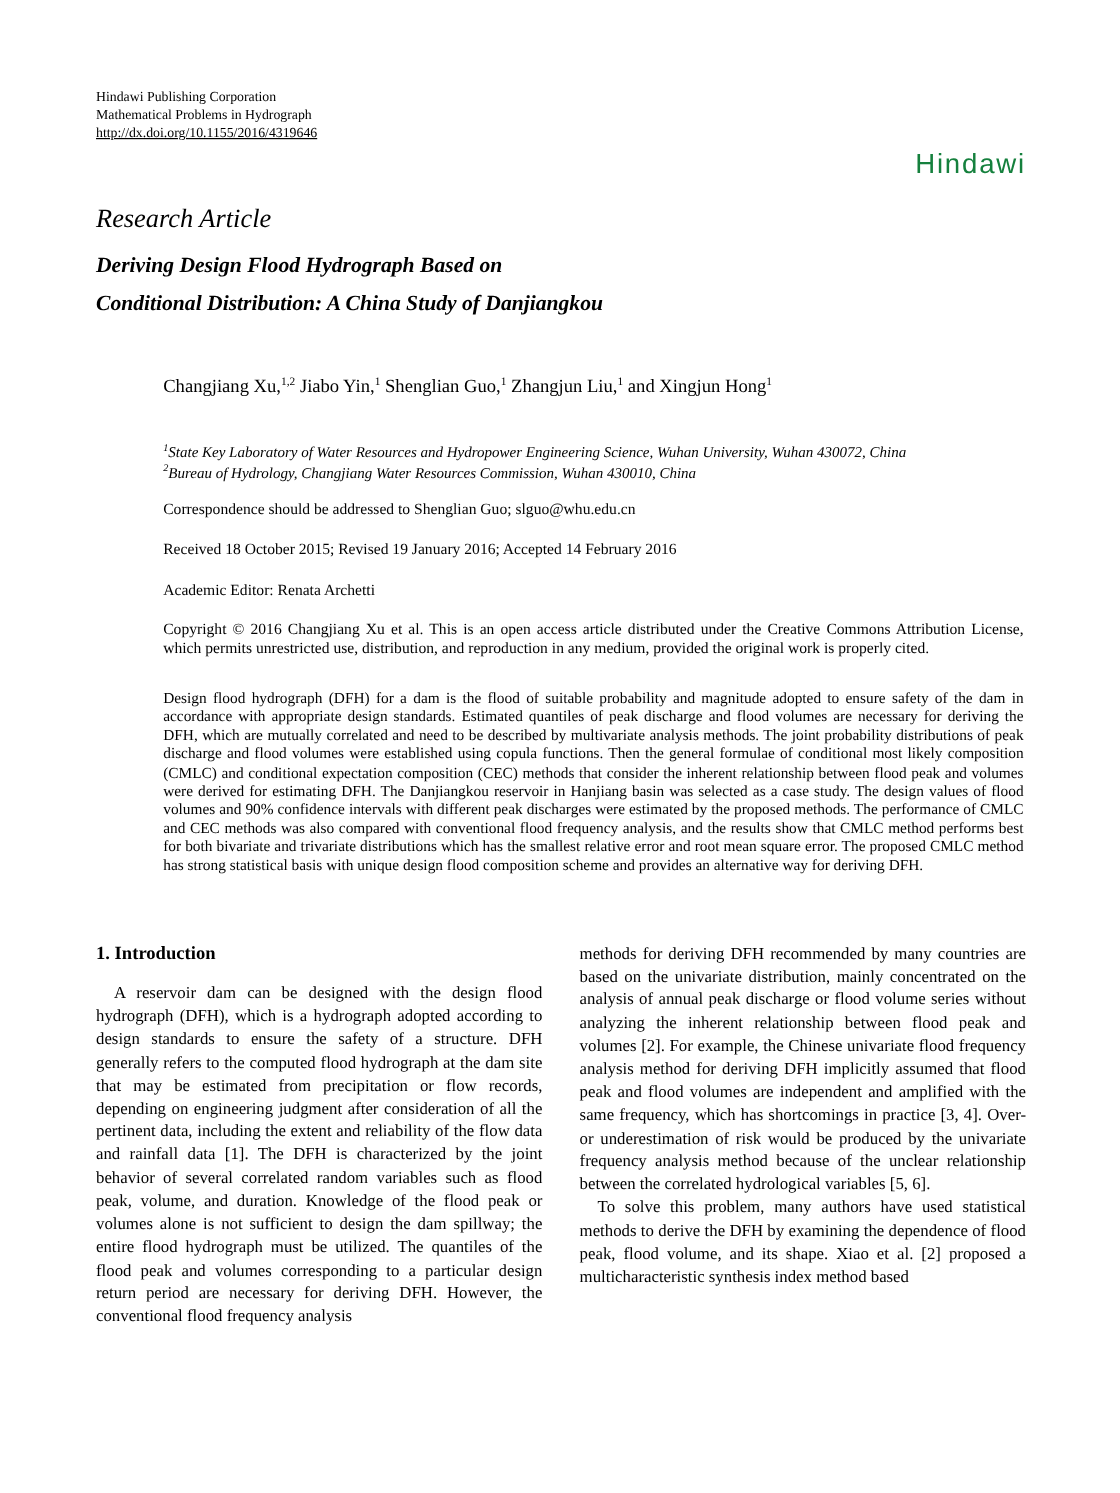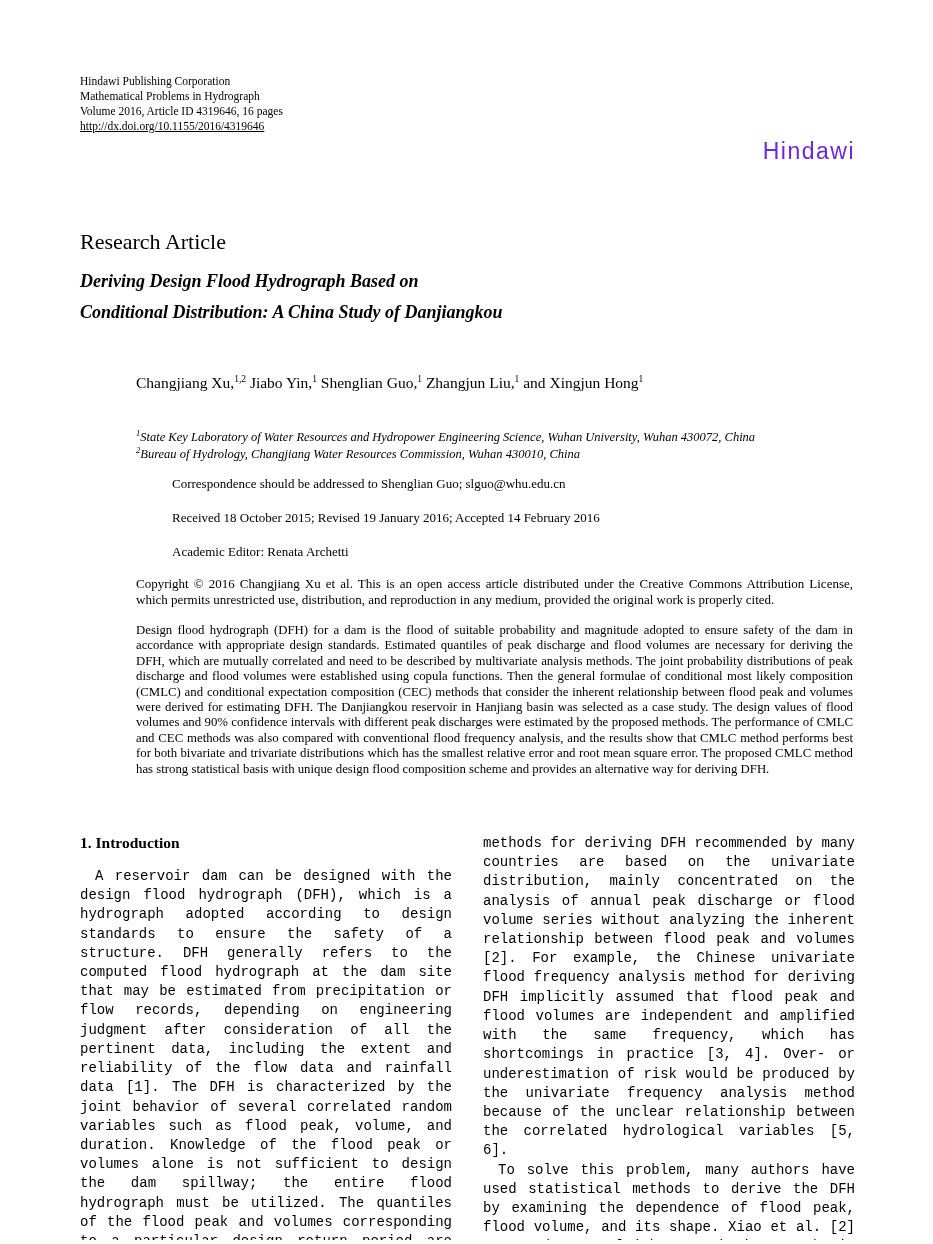--- a/index.html
+++ b/index.html
@@ -17,52 +17,51 @@
   }
   
   .header-meta { font-size: 11.5px; line-height: 15px; }
   .header-meta .doi-line { cursor: pointer; text-decoration: underline; }
   
   .logo-row { text-align: right; margin-top: 4px; }
   .hindawi-logo {
     font-family: "Liberation Sans", sans-serif;
     font-size: 23px;
     font-weight: 500;
-    color: #6d28d9;
+    color: #15803d;
     letter-spacing: 1.5px;
   }
   
-  .article-kind { font-size: 22px; margin-top: 64px; }
+  .article-kind { font-style: italic; font-size: 22px; margin-top: 19px; }
   .title { font-weight: bold; font-size: 18px; line-height: 31px; margin-top: 11px; font-style: italic; }
   
   .front { margin-left: 56px; margin-right: 2px; }
   .authors { font-size: 15.5px; font-weight: normal; margin-top: 46px; }
   .authors sup { font-size: 9.5px; vertical-align: super; line-height: 0; }
   .affiliations { margin-top: 37px; font-size: 12.5px; font-style: italic; line-height: 16.5px; }
   .affiliations sup { font-size: 8.5px; vertical-align: super; line-height: 0; }
-  .meta-line { font-size: 13px; margin-top: 18px; margin-left: 36px; }
+  .meta-line { font-size: 13px; margin-top: 18px; }
   .meta-line.first { margin-top: 14px; }
   .copyright { font-size: 13px; line-height: 15.5px; margin-top: 16px; text-align: justify; }
-  .abstract { font-size: 12.8px; line-height: 15.4px; margin-top: 16px; text-align: justify; }
+  .abstract { font-size: 12.8px; line-height: 15.4px; margin-top: 28px; text-align: justify; }
   
   .intro { display: flex; gap: 31px; margin-top: 57px; }
   .col { width: 372px; }
   .section-heading { font-size: 15.5px; font-weight: bold; margin-bottom: 15px; }
-  .body-para { font-size: 14px; line-height: 19.2px; text-align: justify; font-family: Liberation Mono, monospace; }
+  .body-para { font-size: 14px; line-height: 19.2px; text-align: justify; }
   .indent-first { text-indent: 15px; }
 </style>
 </head>
 <body>
 
 <div class="page">
 
   <div class="header-meta">
     <div>Hindawi Publishing Corporation</div>
     <div>Mathematical Problems in Hydrograph</div>
-    <div>Volume 2016, Article ID 4319646, 16 pages</div>
     <div class="doi-line">http://dx.doi.org/10.1155/2016/4319646</div>
   </div>
 
   <div class="logo-row">
     <span class="hindawi-logo">Hindawi</span>
   </div>
 
   <div class="article-kind">Research Article</div>
 
   <div class="title">

